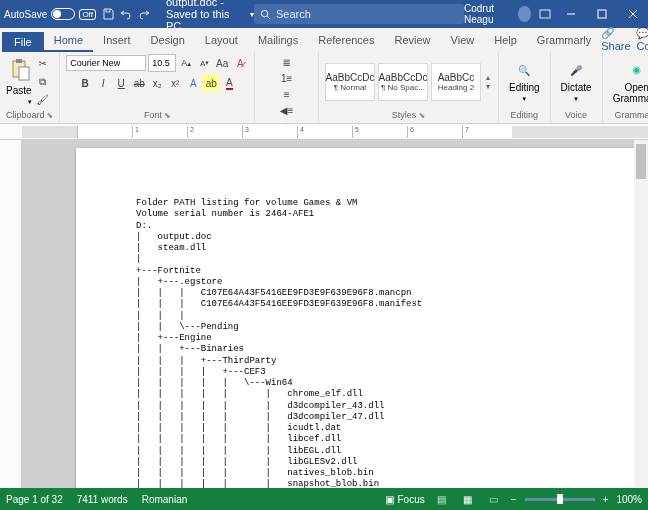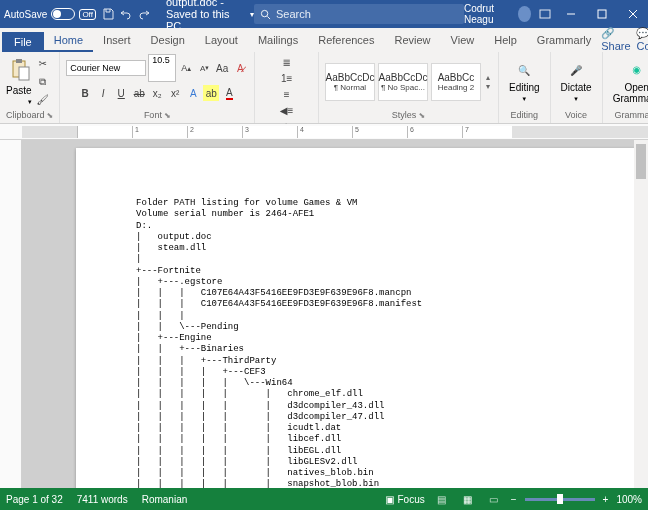--- a/index.html
+++ b/index.html
@@ -34,21 +34,21 @@
 .rgroup { display: flex; flex-direction: column; padding: 2px 6px; border-right: 1px solid #e0e0e0; }
 .rgroup-body { flex: 1; display: flex; align-items: center; gap: 3px; }
 .rgroup-label { text-align: center; font-size: 9px; color: #666; padding: 1px 0; display: flex; justify-content: center; align-items: center; gap: 2px; }
 .rgroup-label .launcher { font-size: 8px; color: #888; cursor: pointer; }
 
 .clipboard .paste-btn { display: flex; flex-direction: column; align-items: flex-end; gap: 2px; cursor: pointer; }
 .clipboard .paste-icon { width: 24px; height: 26px; display: flex; align-items: center; justify-content: center; }
 
 .font-group .row { display: flex; gap: 2px; align-items: center; }
 .font-group .font-combo { width: 80px; height: 16px; border: 1px solid #c0c0c0; font-size: 9px; display: flex; align-items: center; padding: 0 3px; background: #fff; }
-.font-group .size-combo { width: 28px; height: 28px; border: 1px solid #c0c0c0; font-size: 9px; display: flex; align-items: flex-start; padding: 0 3px; background: #fff; }
+.font-group .size-combo { width: 28px; height: 18px; border: 1px solid #c0c0c0; font-size: 9px; display: flex; align-items: center; padding: 0 3px; background: #fff; }
 .ribbon .stack { display: flex; flex-direction: column; gap: 2px; }
 .ribbon .mini-btn { width: 16px; height: 16px; display: flex; align-items: center; justify-content: center; cursor: pointer; font-size: 10px; color: #444; }
 .ribbon .mini-btn svg { width: 12px; height: 12px; }
 
 .styles-group .style-thumb { width: 50px; height: 38px; border: 1px solid #d8d8d8; background: #fff; display: flex; flex-direction: column; justify-content: center; align-items: center; font-size: 8px; color: #444; cursor: pointer; }
 .styles-group .style-thumb .sample { font-size: 10px; color: #333; }
 
 .big-btn { display: flex; flex-direction: column; align-items: center; gap: 2px; cursor: pointer; padding: 0 4px; }
 .big-btn .icn { width: 20px; height: 20px; display: flex; align-items: center; justify-content: center; }
 

